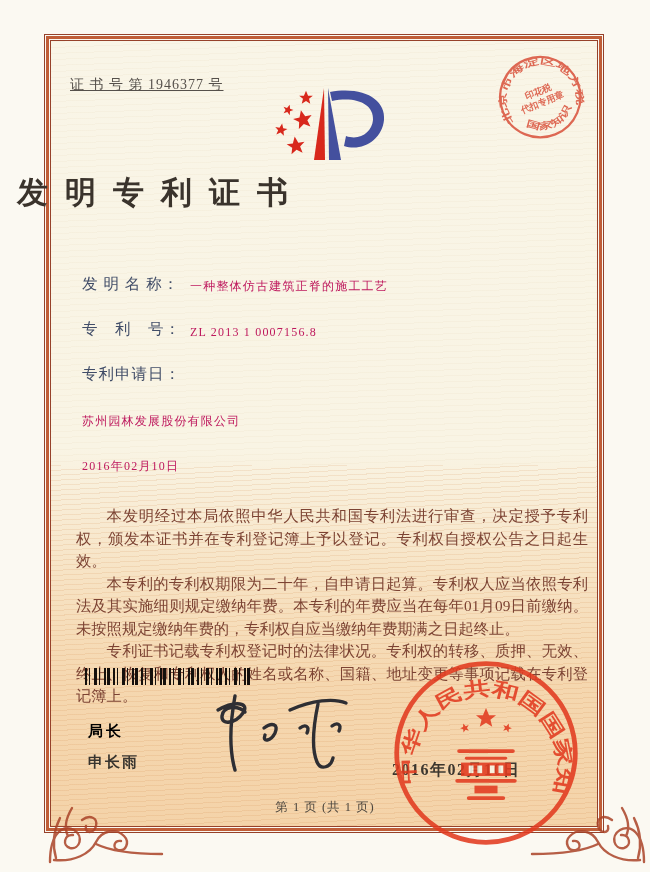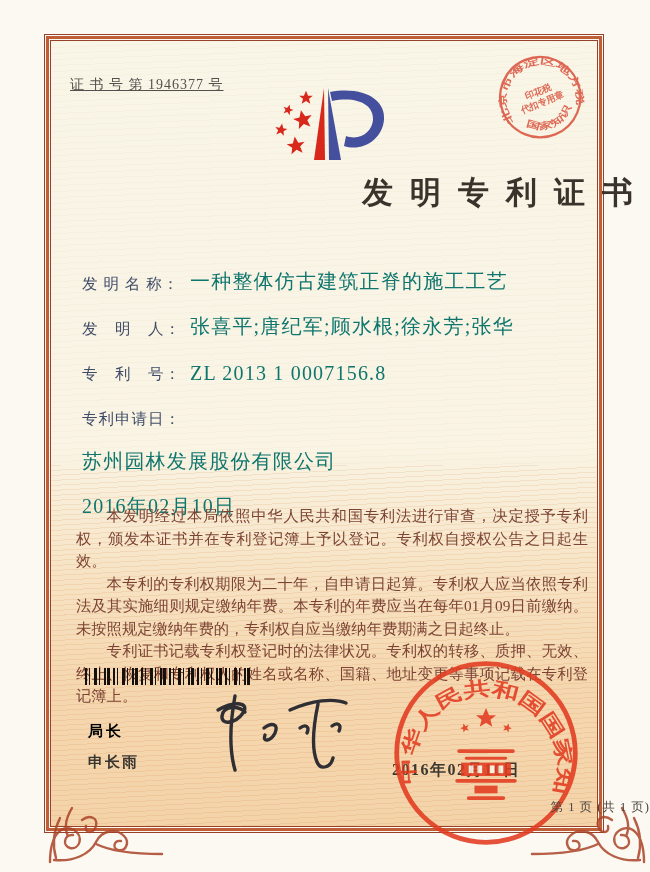--- a/index.html
+++ b/index.html
@@ -31,32 +31,32 @@
     position:absolute;left:0;right:0;top:0;height:54%;
     background:repeating-linear-gradient(178deg,rgba(190,150,90,.05) 0 1px,rgba(255,255,255,0) 1px 6px);
     pointer-events:none;
   }
   .cert-no{
     position:absolute;left:70px;top:76px;
     font-size:14px;color:#55504b;letter-spacing:1px;text-decoration:underline;
   }
   .logo{position:absolute;left:248px;top:84px;}
   .title{
-    position:absolute;left:0;top:172px;width:650px;text-align:right;
+    position:absolute;left:0;top:172px;width:650px;text-align:left;
     font-size:31px;font-weight:bold;color:#3a332c;
     letter-spacing:17px;text-indent:17px;
   }
   .fields{position:absolute;left:82px;top:250px;width:480px;}
   .field-row{height:45px;display:flex;align-items:flex-end;}
   .field-label{
     font-size:15.5px;color:#414d68;letter-spacing:1px;white-space:pre;
     min-width:108px;
   }
   .field-value{
-    font-size:20px;color:#0f766e;letter-spacing:1.2px;white-space:pre;
+    font-size:12px;color:#be185d;letter-spacing:1.2px;white-space:pre;
   }
   .body-text{
     position:absolute;left:76px;top:505px;width:512px;
     font-size:15.3px;line-height:22.5px;color:#7c4333;
     text-align:justify;word-break:break-all;
   }
   .body-text p{margin:0;text-indent:2em;}
   .barcode{
     position:absolute;left:85px;top:668px;width:166px;height:17px;
     background:repeating-linear-gradient(90deg,
@@ -78,21 +78,21 @@
     font-family:"Liberation Sans","DejaVu Sans",sans-serif;
   }
   .signature{position:absolute;left:192px;top:690px;}
   .seal-main{position:absolute;left:390px;top:657px;opacity:.88;}
   .seal-date{
     position:absolute;left:392px;top:760px;
     font-size:16px;color:#3c372f;letter-spacing:1.5px;font-weight:bold;
   }
   .seal-tax{position:absolute;left:498px;top:54px;transform:rotate(-22deg);opacity:.85;}
   .footer{
-    position:absolute;left:0;top:799px;width:650px;text-align:right;
+    position:absolute;left:0;top:799px;width:650px;text-align:center;
     font-size:12.5px;color:#4c463e;letter-spacing:1px;
   }
   .ornament-left{position:absolute;left:46px;bottom:2px;}
   .ornament-right{position:absolute;right:2px;bottom:2px;transform:scaleX(-1);}
 </style>
 </head>
 <body>
 
 <div class="frame-outer">
   <div class="frame-mid">
@@ -121,24 +121,20 @@
     </g>
   </svg>
 </div>
 
 <div class="title">发明专利证书</div>
 
 <div class="fields">
   <div class="field-row">
     <span class="field-label">发 明 名 称：</span>
     <span class="field-value">一种整体仿古建筑正脊的施工工艺</span>
-  </div>
-  <div class="field-row">
-    <span class="field-label">发　明　人：</span>
-    <span class="field-value">张喜平;唐纪军;顾水根;徐永芳;张华</span>
   </div>
   <div class="field-row">
     <span class="field-label">专　利　号：</span>
     <span class="field-value">ZL 2013 1 0007156.8</span>
   </div>
   <div class="field-row">
     <span class="field-label">专利申请日：</span>
   </div>
   <div class="field-row">
     <span class="field-value">苏州园林发展股份有限公司</span>

